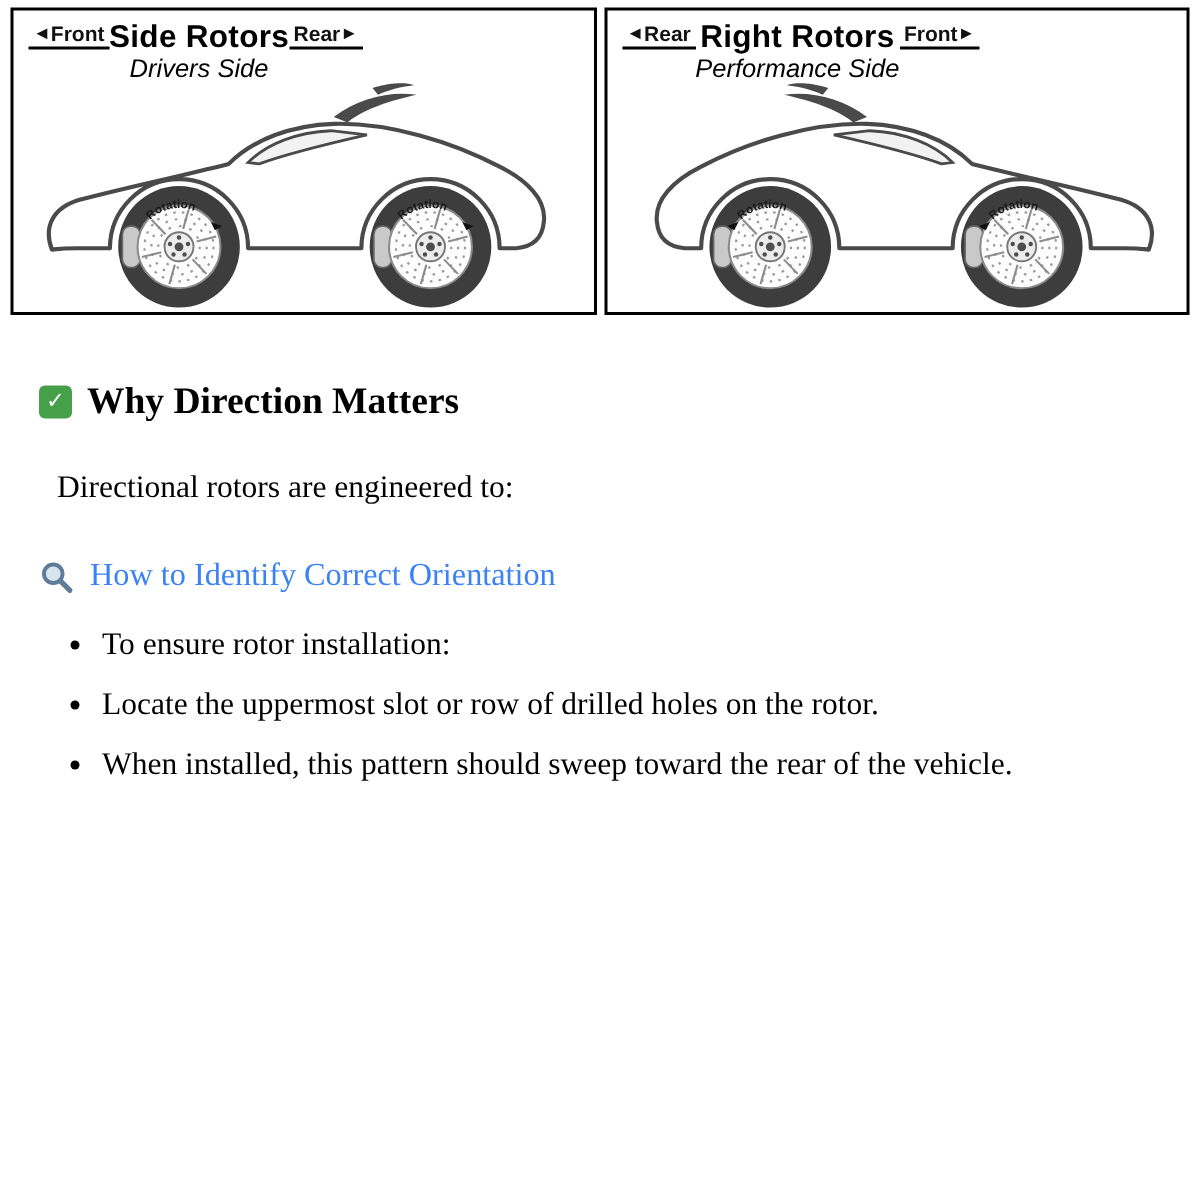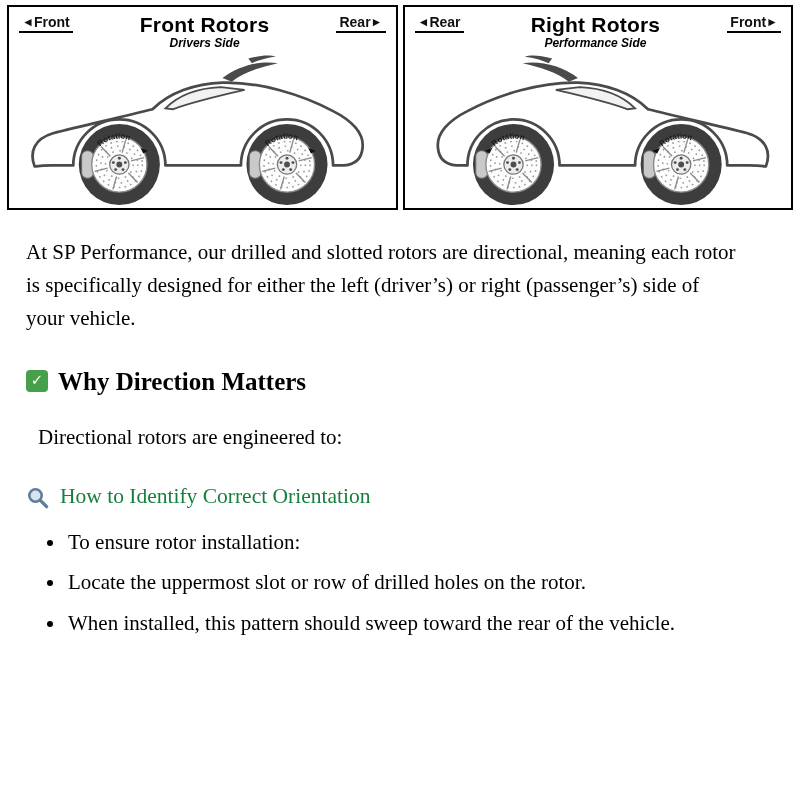--- a/index.html
+++ b/index.html
@@ -15,58 +15,57 @@
   .panel {
     flex: 1;
     border: 2px solid #000;
     position: relative;
     height: 205px;
     background: #fff;
     overflow: hidden;
   }
   .panel-header {
     display: flex;
-    justify-content: space-between;
     align-items: flex-start;
     padding: 7px 10px 0;
     font-family: "Liberation Sans", sans-serif;
     position: relative;
     z-index: 2;
   }
   .dir {
     font-weight: 700;
     font-size: 14px;
     border-bottom: 2px solid #000;
     padding: 0 3px 1px;
     white-space: nowrap;
     color: #111;
   }
   .dir .arrow-glyph { font-size: 12px; position: relative; top: -1px; }
   .titleblock { text-align: center; line-height: 1.08; margin-top: 0; }
   .panel-title { font-weight: 700; font-size: 21px; letter-spacing: 0.2px; }
-  .panel-sub { font-weight: 700; font-style: italic; font-size: 12px; }
+  .panel-sub { font-weight: 400; font-style: italic; font-size: 17px; }
   .car-svg { position: absolute; bottom: 2px; left: 0; width: 100%; height: 152px; z-index: 1; }
   text.rot {
     font-family: "Liberation Sans", sans-serif;
     font-size: 8.5px;
     font-weight: 700;
     fill: #1a1a1a;
   }
 
   
   .content {
     padding: 8px 26px 18px;
     max-width: 762px;
     font-size: 21px;
     line-height: 1.58;
   }
   .intro { margin: 14px 0 0; }
   .h-row { display: flex; align-items: center; gap: 10px; margin: 26px 0 0; }
   .h-bold { font-weight: 700; font-size: 25px; }
-  .h-reg { font-weight: 400; font-size: 21.5px; color: #15803d; }
+  .h-reg { font-weight: 400; font-size: 21.5px; color: #3b82f6; }
   .check-icon {
     width: 22px; height: 22px;
     background: #45a049;
     color: #fff;
     border-radius: 4px;
     display: inline-flex;
     align-items: center;
     justify-content: center;
     font-size: 15px;
     font-weight: 700;
@@ -112,21 +111,21 @@
     </g>
   </defs>
 </svg>
 
 <div class="diagram">
 
   <div class="panel">
     <div class="panel-header">
       <span class="dir"><span class="arrow-glyph">◄</span><span>Front</span></span>
       <span class="titleblock">
-        <span class="panel-title" style="display:block">Front Rotors</span>
+        <span class="panel-title" style="display:block">Side Rotors</span>
         <span class="panel-sub" style="display:block">Drivers Side</span>
       </span>
       <span class="dir"><span>Rear</span><span class="arrow-glyph">►</span></span>
     </div>
     <svg class="car-svg" viewBox="0 0 380 165">
       <g>
         <path d="M8,122 C2,106 8,92 28,86 C58,78 96,70 136,60 C154,42 182,32 212,31 C252,30 298,44 332,62 C352,72 366,86 364,102 C363,114 356,120 344,121 L332,121 A50,50 0 0 0 232,121 L150,121 A50,50 0 0 0 50,121 L26,121 C14,121 9,122 8,122 Z" fill="#fff" stroke="#4a4a4a" stroke-width="3" stroke-linejoin="round"></path>
         <path d="M150,59 C164,45 186,37 210,36 L236,39 C214,44 180,52 158,60 Z" fill="#f2f2f2" stroke="#4a4a4a" stroke-width="2"></path>
         <path d="M212,26 C230,12 254,7 272,10 C254,14 234,20 222,30 Z" fill="#4a4a4a"></path>
         <path d="M240,5 C254,1 264,1 270,3 C260,4 250,7 244,10 Z" fill="#4a4a4a"></path>
@@ -173,21 +172,20 @@
         <path id="arcR2" d="M-26,-12 A29,29 0 0 1 26,-12" fill="none"></path>
         <text class="rot"><textPath href="#arcR2" xlink:href="#arcR2" startOffset="14%">Rotation</textPath></text>
         <path d="M-26,-12 l3,-6 l-8,3 z" fill="#111"></path>
       </g>
     </svg>
   </div>
 </div>
 
 <div class="content">
 
-  <p class="intro">At SP Performance, our drilled and slotted rotors are directional, meaning each rotor is specifically designed for either the left (driver’s) or right (passenger’s) side of your vehicle.</p>
 
   <div class="h-row">
     <span class="check-icon">✓</span>
     <span class="h-bold">Why Direction Matters</span>
   </div>
 
   <p class="lead">Directional rotors are engineered to:</p>
 
 
   <div class="h-row">

